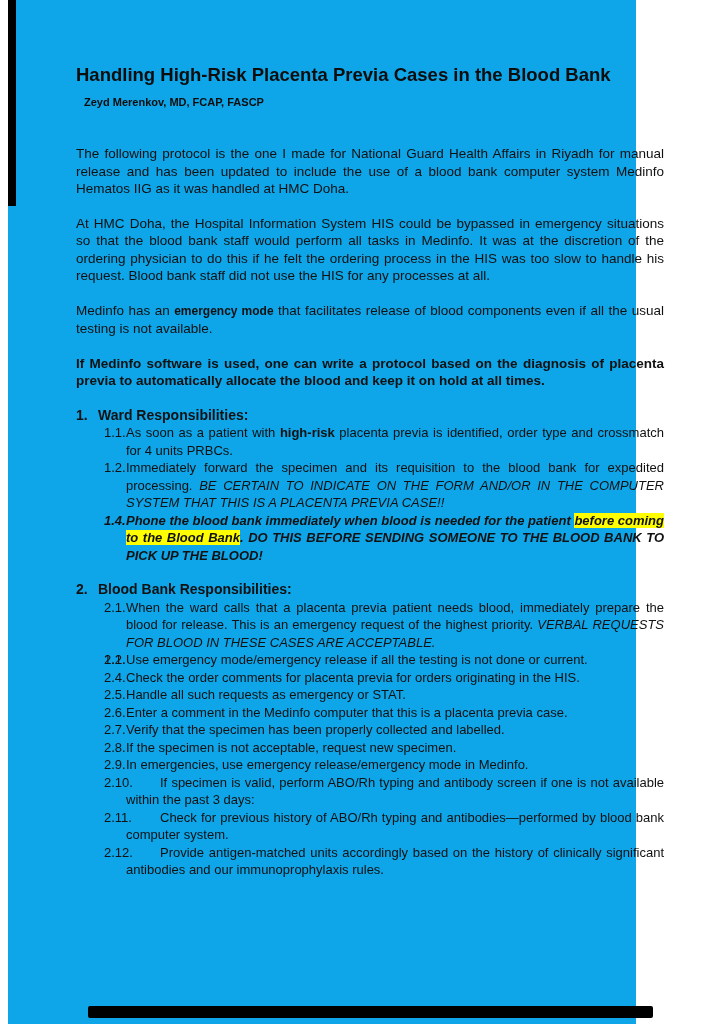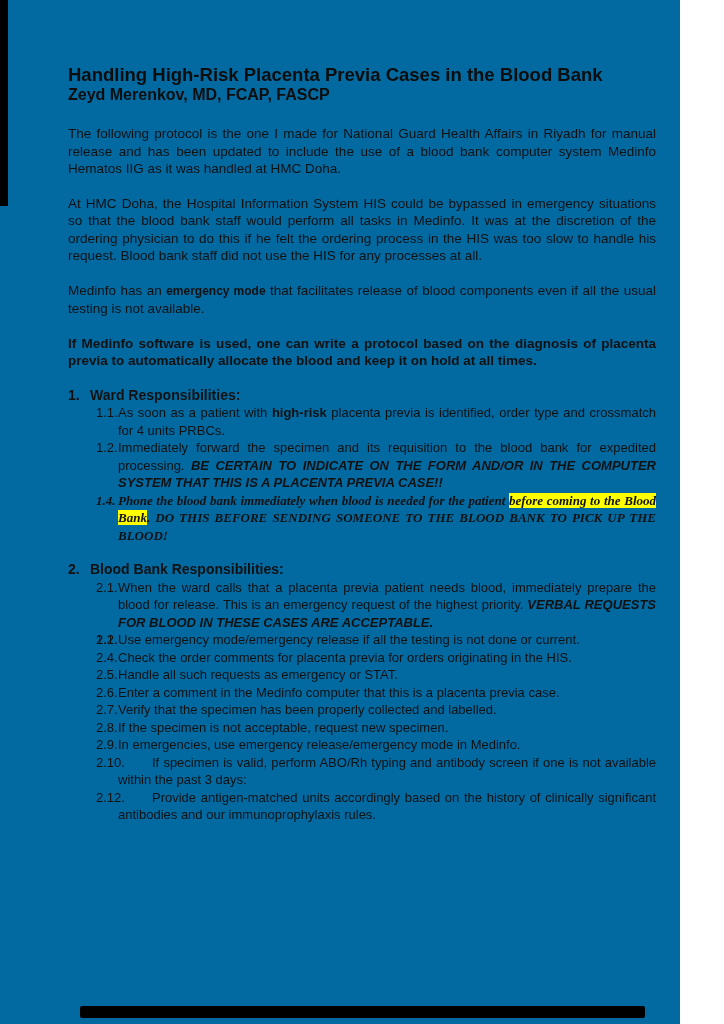--- a/index.html
+++ b/index.html
@@ -1,37 +1,37 @@
 <!DOCTYPE html>
 <html><head>
 <meta charset="utf-8">
 <style>
   html,body{margin:0;padding:0;background:#ffffff;}
   body{width:724px;height:1024px;position:relative;overflow:hidden;
        font-family:"Liberation Sans","DejaVu Sans",sans-serif;color:#111;}
-  .page{position:absolute;left:0;top:0;width:680px;height:1024px;background:#0369a1;}
+  .page{position:absolute;left:8px;top:0;width:628px;height:1024px;background:#0ea5e9;}
   .content{padding:64px 68px 0 68px;width:588px;}
   h1.doc-title{font-size:18.5px;line-height:22px;margin:0;font-weight:bold;color:#0d0d0d;}
-  .byline{font-size:16px;line-height:17px;font-weight:bold;margin:0;color:#0d0d0d;}
+  .byline{font-size:11px;line-height:17px;font-weight:bold;margin:8px;color:#0d0d0d;}
   p.body-par{font-size:13.5px;line-height:17.5px;margin:17px 0 0 0;text-align:justify;}
-  p.first-par{margin-top:22px;}
+  p.first-par{margin-top:34px;}
   .b{font-weight:bold;}
-  .bi{font-weight:bold;font-style:italic;}
+  .bi{font-weight:normal;font-style:italic;}
   .em-lg{font-weight:bold;font-size:12px;}
   .bold-par{font-weight:bold;}
   .hl{background:#ffff00;}
   .sec{position:relative;padding-left:22px;margin-top:17px;
        font-size:14px;line-height:17.5px;font-weight:bold;}
   .sec .secnum{position:absolute;left:0;top:0;}
   .li{position:relative;padding-left:50px;font-size:13px;line-height:17.5px;
       text-align:justify;}
   .li .num{position:absolute;left:28px;top:0;text-align:left;}
   .li.tabbed{text-indent:34px;}
   .li.tabbed .num{text-indent:0;}
-  .li.bi-item{font-weight:bold;font-style:italic;font-family:Liberation Serif, serif;}
+  .li.bi-item{font-weight:bold;font-style:italic;}
   .li.bi-item .num{font-weight:bold;font-style:italic;}
   .artifact{position:absolute;background:#000;}
   .artifact-left{left:0;top:0;width:8px;height:206px;}
   .artifact-bottom{left:80px;top:1006px;width:565px;height:12px;border-radius:2px;}
 </style>
 </head>
 <body>
 
 <div class="page">
   <div class="artifact artifact-left"></div>
@@ -118,20 +118,24 @@
     <div class="li">
       <span class="num">2.9.</span>
       <span>In emergencies, use emergency release/emergency mode in Medinfo.</span>
     </div>
 
     <div class="li tabbed">
       <span class="num">2.10.</span>
       <span>If specimen is valid, perform ABO/Rh typing and antibody screen if one is not available within the past 3 days:</span>
     </div>
 
+    <div class="li tabbed">
+      <span class="num">2.11.</span>
+      <span>Check for previous history of ABO/Rh typing and antibodies—performed by blood bank computer system.</span>
+    </div>
 
     <div class="li tabbed">
       <span class="num">2.12.</span>
       <span>Provide antigen-matched units accordingly based on the history of clinically significant antibodies and our immunoprophylaxis rules.</span>
     </div>
 
   </div>
 </div>
 
 </body></html>

